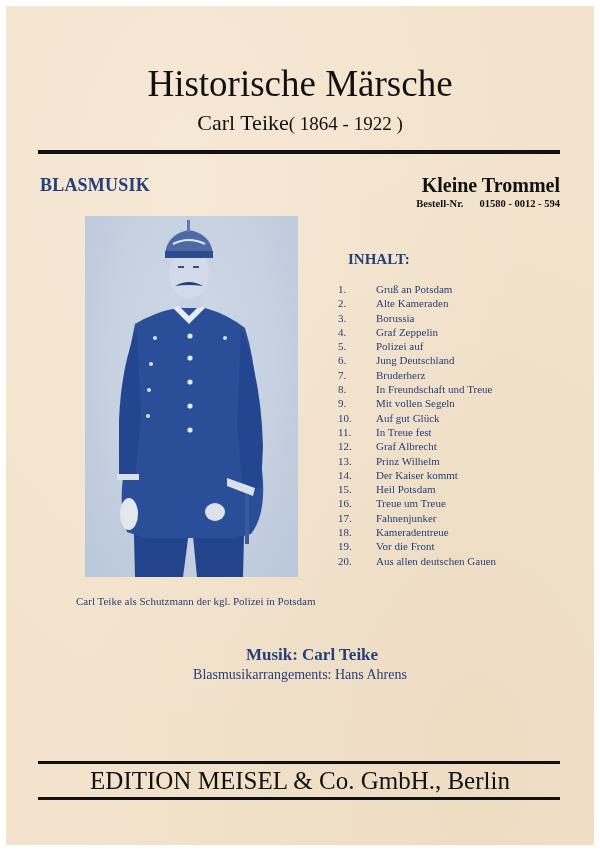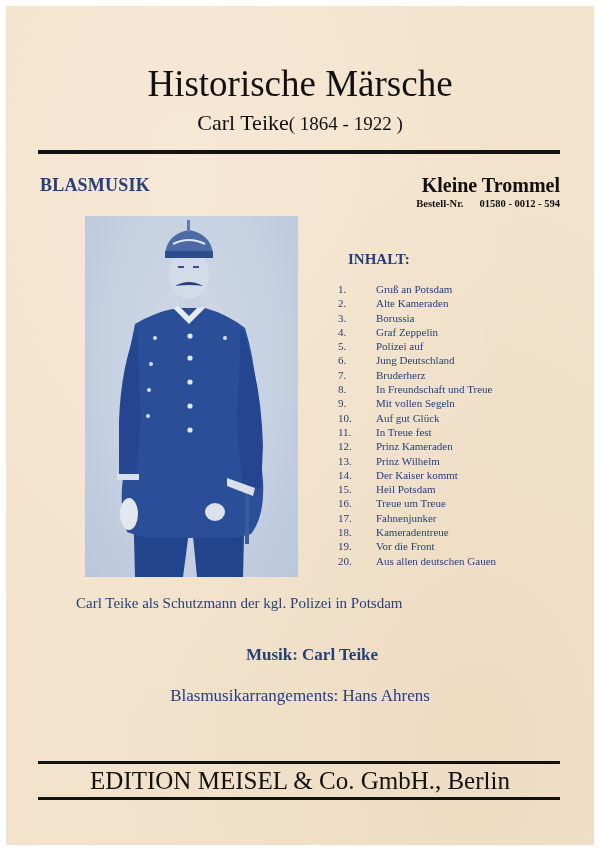--- a/index.html
+++ b/index.html
@@ -38,40 +38,40 @@
       text-align:right;
     }
     .order .num { margin-left:16px; }
     .photo {
       position:absolute; left:79px; top:210px; width:213px; height:361px;
       background: radial-gradient(ellipse at 50% 40%, #cfd8e6 0%, #c6d1e1 55%, #b9c7db 100%);
       overflow:hidden;
     }
     .photo svg { position:absolute; left:0; top:0; }
     .caption {
-      position:absolute; left:70px; top:589px; font-size:15px; color:#243f7a;
+      position:absolute; left:70px; top:589px; font-size:11px; color:#243f7a;
     }
     .toc-heading {
       position:absolute; left:342px; top:245px; font-size:15px; font-weight:bold; color:#243f7a;
     }
     .toc {
       position:absolute; left:322px; top:276px; margin:0; padding:0; list-style:none;
       color:#243f7a; font-size:11px;
     }
     .toc li { height:14.3px; line-height:14.3px; display:flex; }
     .toc .n { width:32px; text-align:right; padding-right:0; box-sizing:border-box; }
     .toc .n span { display:inline-block; width:22px; text-align:left; }
     .toc .t { padding-left:6px; white-space:nowrap;margin-left:10px; }
     .musik {
       position:absolute; left:0; width:588px; top:639px; text-align:center;
       font-size:17px; font-weight:bold; color:#243f7a;padding-left:12px;
     }
     .arranger {
-      position:absolute; left:0; width:588px; top:680px; text-align:center;
-      font-size:17px; color:#243f7a;
+      position:absolute; left:0; width:588px; top:661px; text-align:center;
+      font-size:14px; color:#243f7a;
     }
     .publisher {
       position:absolute; left:0; width:588px; top:761px; text-align:center;
       font-size:25px; line-height:28px; color:#111;
     }
   </style>
 </head>
 <body>
 
 <div class="page">
@@ -178,21 +178,21 @@
     <li>
         <span class="n"><span>10.</span></span>
         <span class="t">Auf gut Glück</span>
       </li>
     <li>
         <span class="n"><span>11.</span></span>
         <span class="t">In Treue fest</span>
       </li>
     <li>
         <span class="n"><span>12.</span></span>
-        <span class="t">Prinz Kameraden</span>
+        <span class="t">Graf Albrecht</span>
       </li>
     <li>
         <span class="n"><span>13.</span></span>
         <span class="t">Prinz Wilhelm</span>
       </li>
     <li>
         <span class="n"><span>14.</span></span>
         <span class="t">Der Kaiser kommt</span>
       </li>
     <li>

